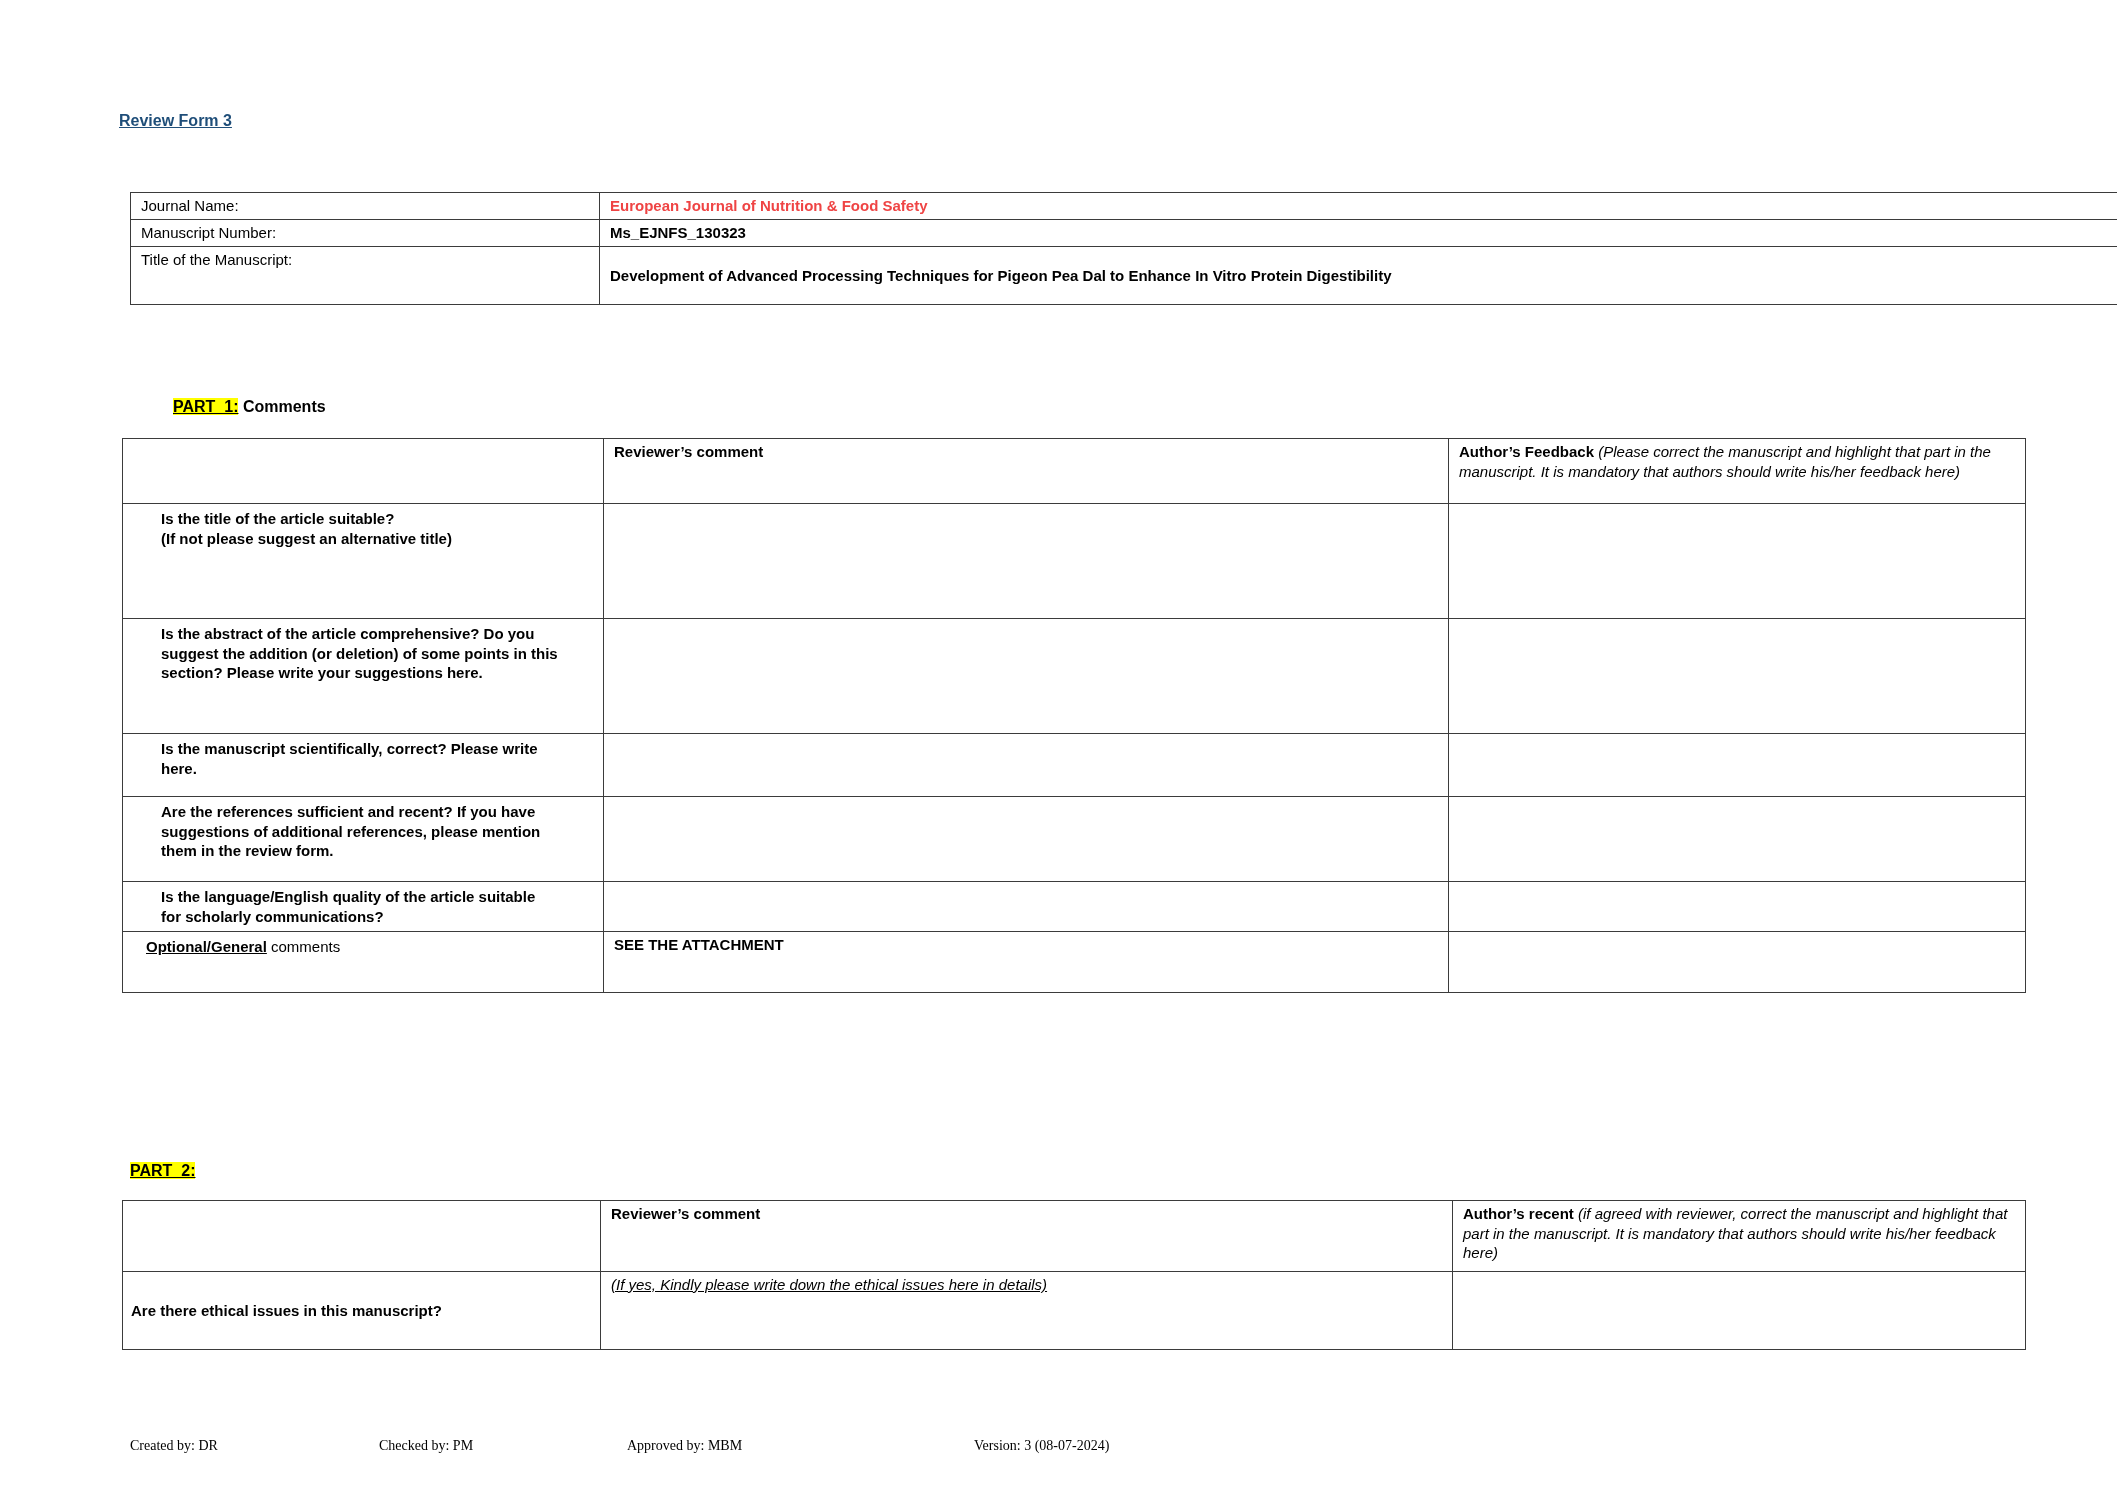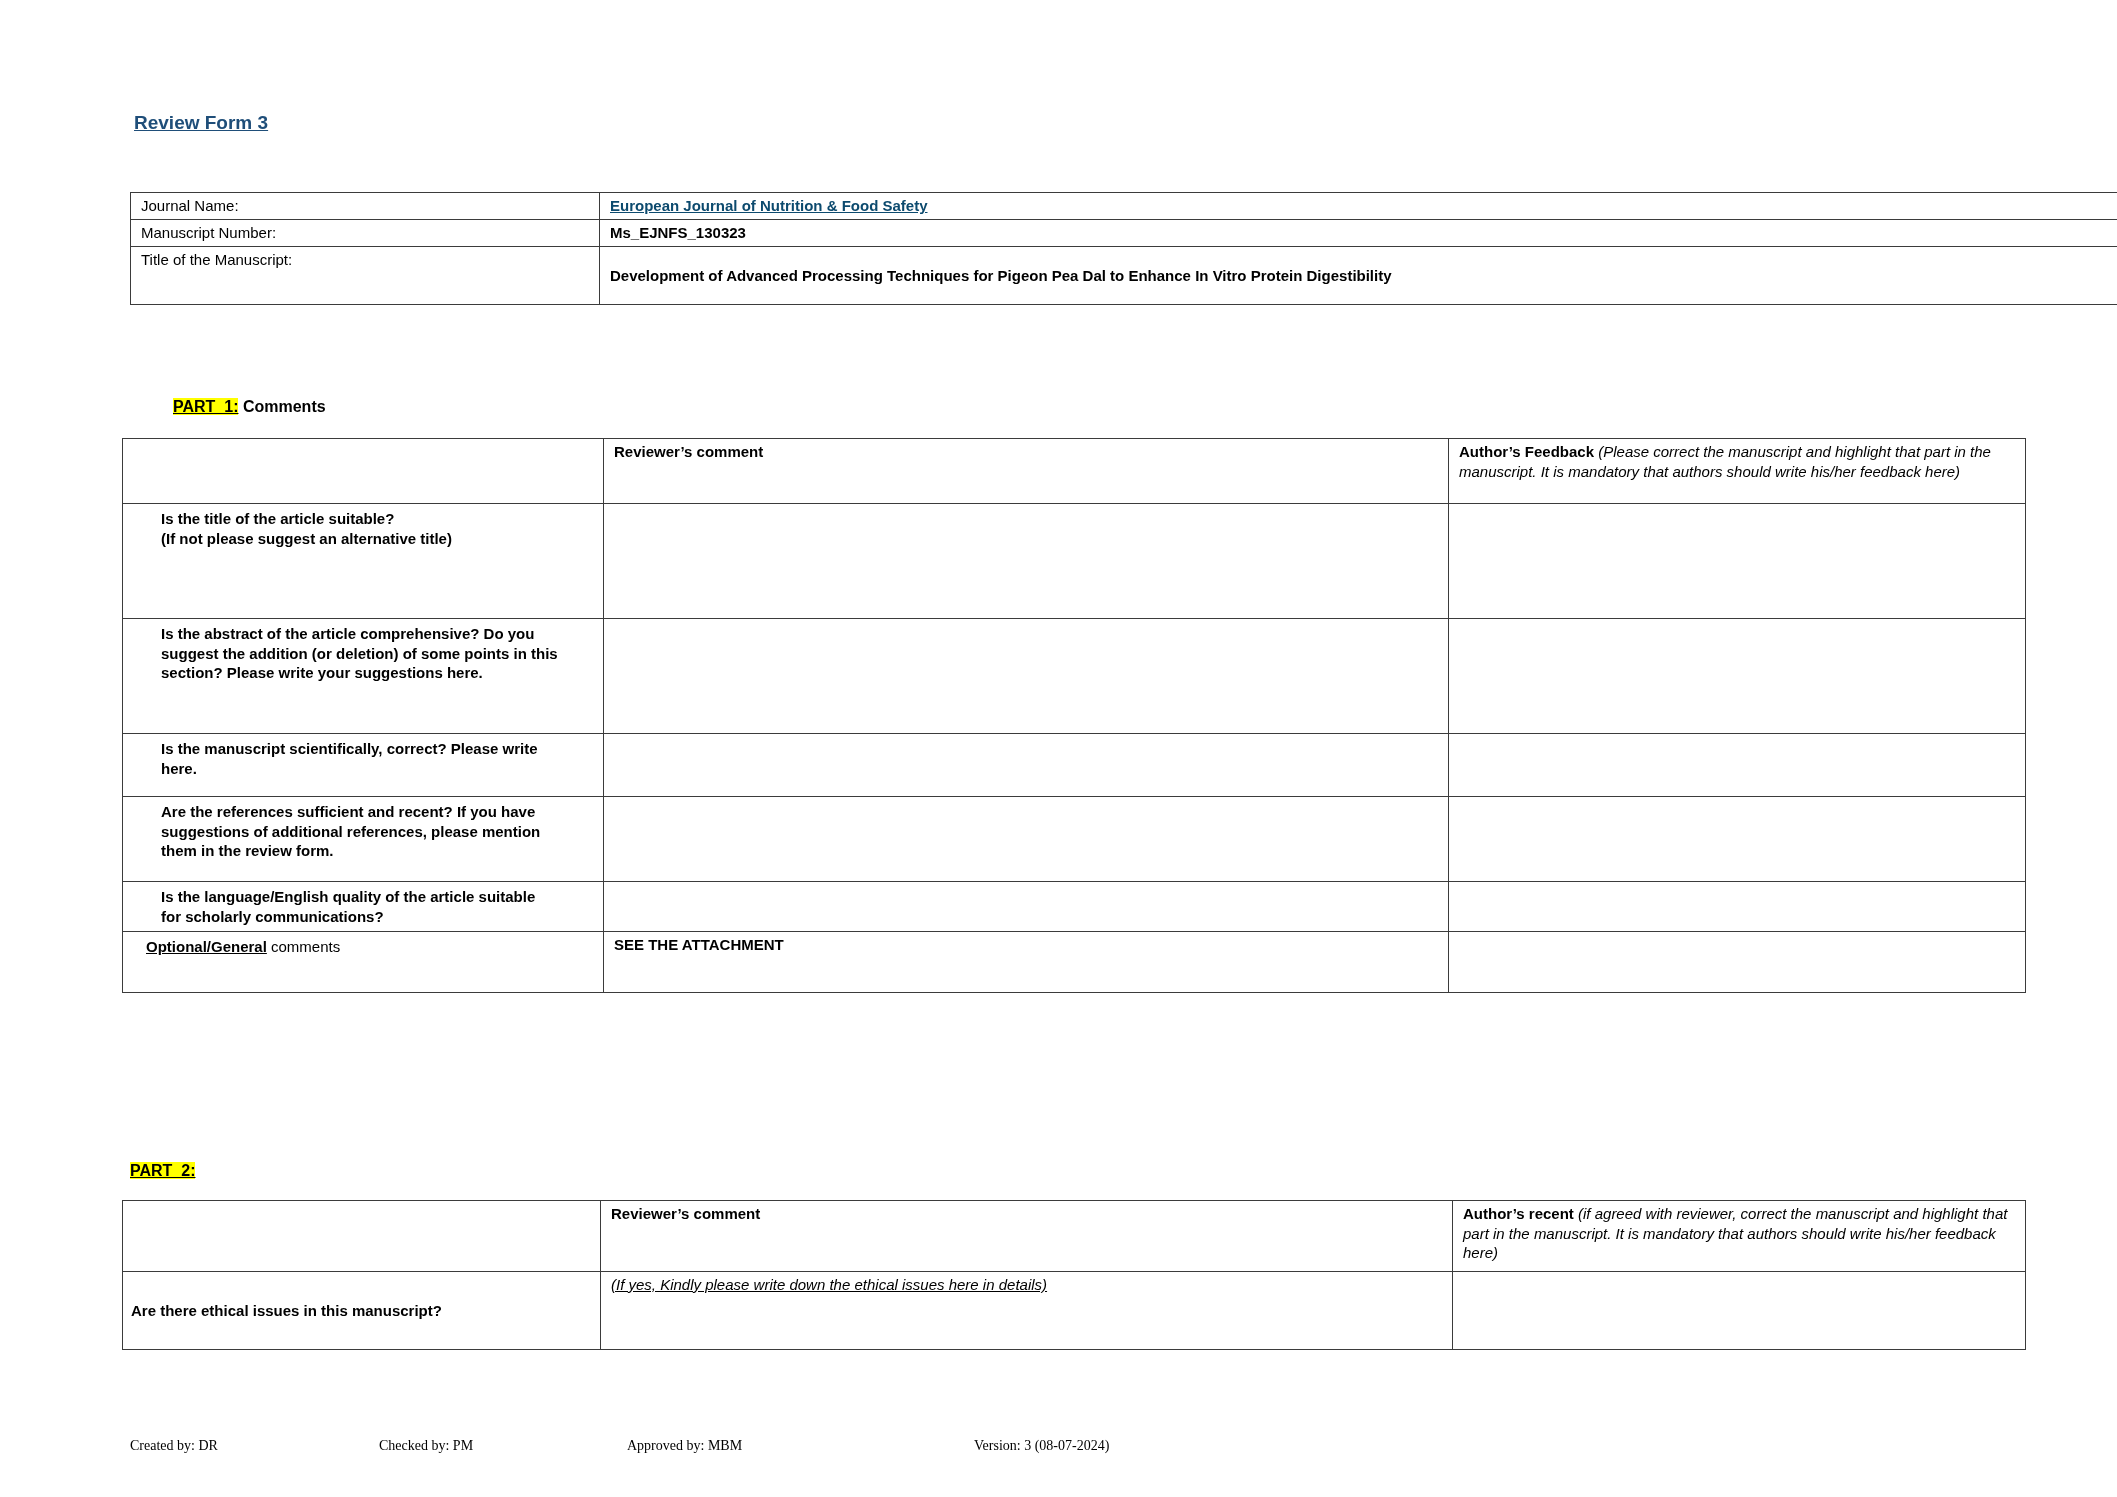--- a/index.html
+++ b/index.html
@@ -9,44 +9,44 @@
     width: 2117px;
     height: 1497px;
     background: #ffffff;
     font-family: "Liberation Sans", sans-serif;
     color: #000000;
     overflow: hidden;
   }
 
   .doc-title {
     position: absolute;
-    left: 134px;
+    left: 119px;
     top: 112px;
-    font-size: 19px;
+    font-size: 16px;
     font-weight: bold;
     color: #1F4E79;
     text-decoration: underline;
   }
 
   table { border-collapse: collapse; table-layout: fixed; }
   td {
     border: 1px solid #3b3b3b;
     vertical-align: top;
     padding: 3px 10px;
     font-size: 15px;
     line-height: 1.3;
     overflow: hidden;
   }
 
   
   .header-table { position: absolute; left: 130px; top: 192px; width: 2048px; }
   .header-table td.lbl { font-weight: normal; }
   .header-table td.val { font-weight: bold; }
   .header-table td.val-mid { vertical-align: middle; font-weight: bold; }
-  a.link { color: #0c4a6e; font-weight: bold; text-decoration: underline; cursor: pointer; }
+  a.link { color: #ef4444; font-weight: bold; cursor: pointer; }
 
   
   .part-heading { position: absolute; left: 130px; font-size: 16px; font-weight: bold; }
   .part1-heading { top: 398px; margin-left: 43px; }
   .part2-heading { top: 1162px; }
   .hl {
     background: #FFFF00;
     font-weight: bold;
     text-decoration: underline;
     white-space: pre;

